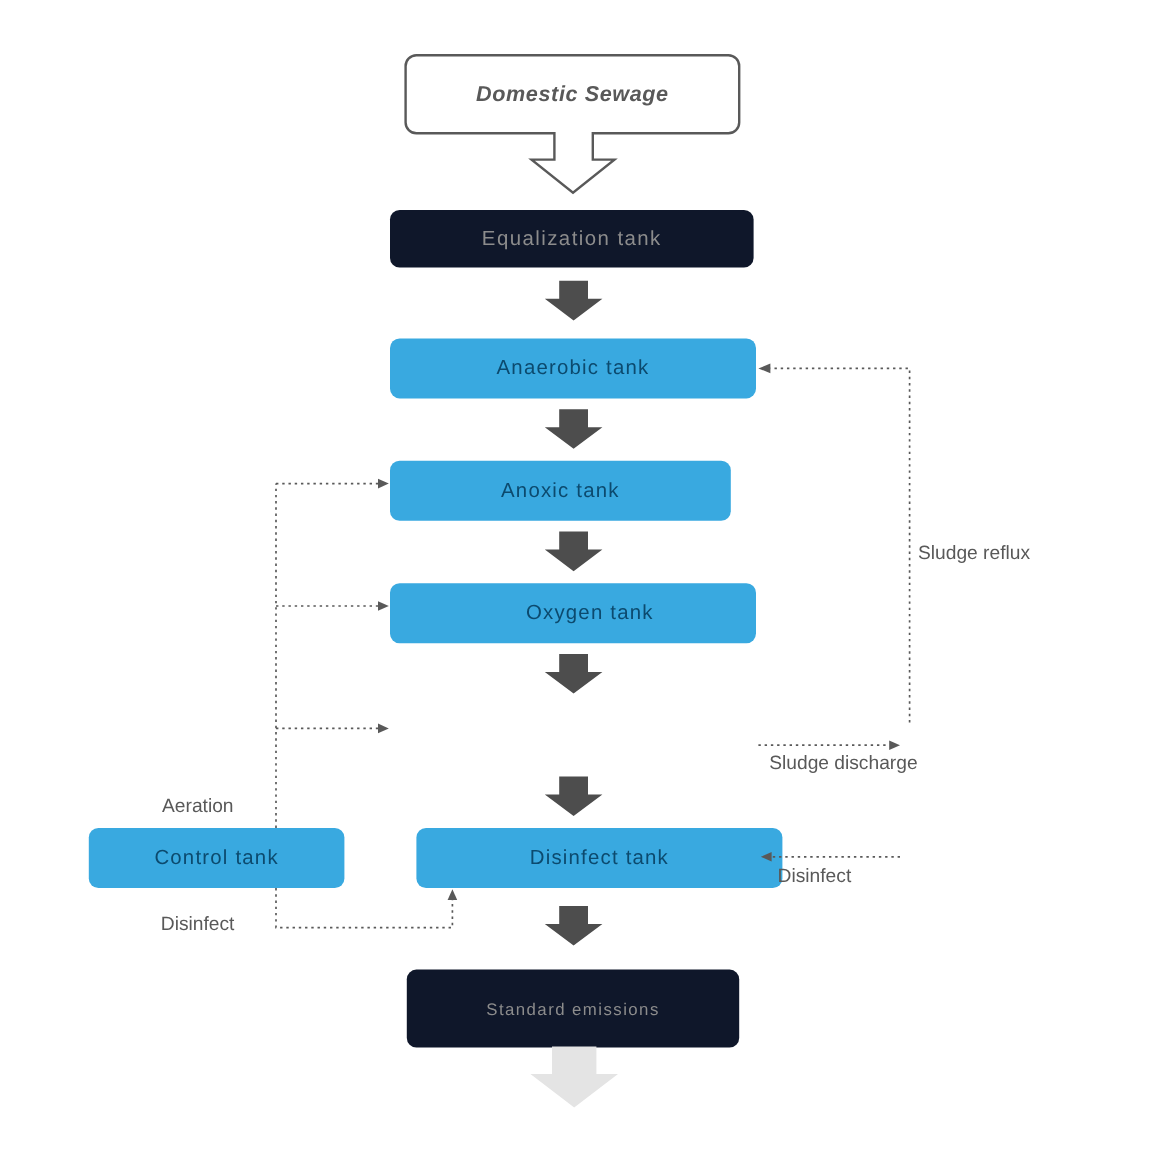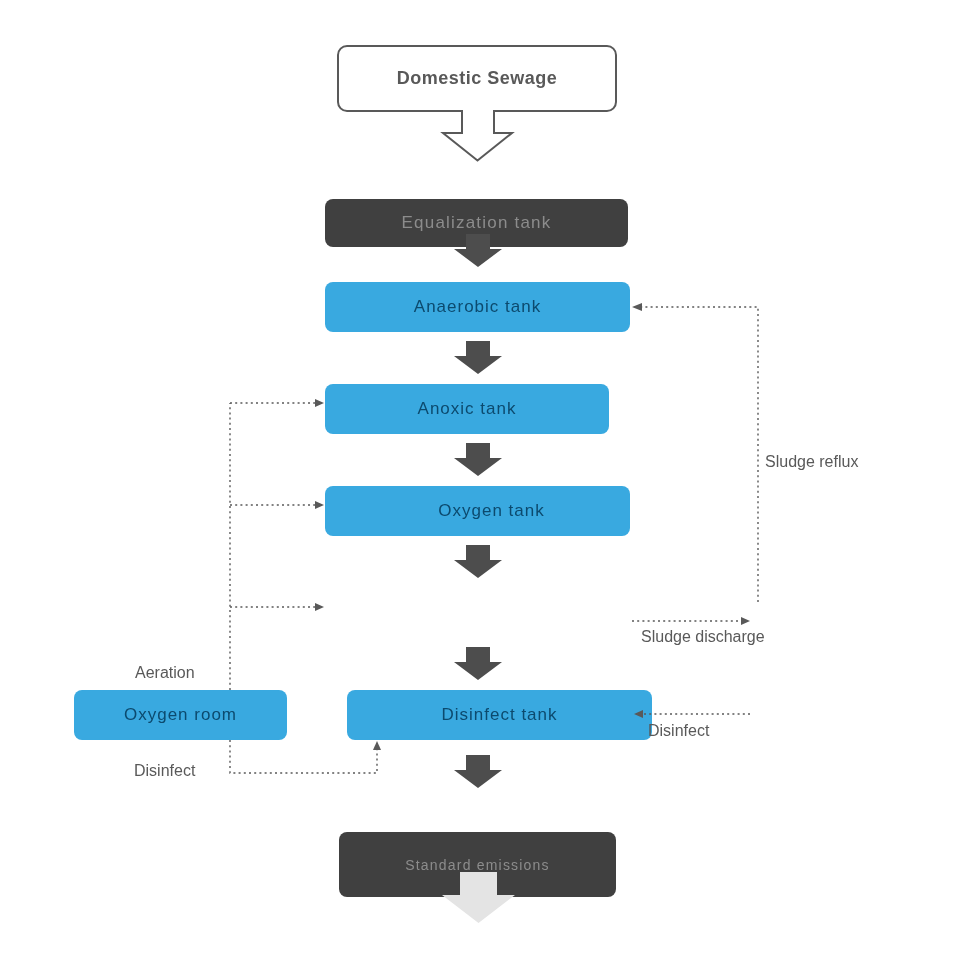--- a/index.html
+++ b/index.html
@@ -23,25 +23,24 @@
   .node--start {
     background: #ffffff;
     border: 2px solid #595959;
     border-radius: 10px;
     color: #595959;
     font-weight: bold;
     font-size: 18px;
     letter-spacing: 0.5px;
   }
   .node--gray {
-    background: #404040;
+    background: #0f172a;
     color: #8C8C8C;
     font-size: 17px;
     letter-spacing: 1.2px;
-    margin-top: 24px;
   }
   .node--blue {
     background: #39A9E0;
     color: #0c4a6e;
     font-size: 17px;
     letter-spacing: 1px;
   }
   .edge-label {
     position: absolute;
     color: #595959;
@@ -65,36 +64,36 @@
   .ahead { fill: #595959; stroke: none; }
   .solid-arrow { fill: #4D4D4D; stroke: none; }
   .light-arrow { fill: #E4E4E4; stroke: none; }
   .hollow-arrow { fill: #ffffff; stroke: #595959; stroke-width: 2; }
 </style>
 </head>
 <body>
 
 <div id="canvas">
 
-  <div class="node node--start" style="left:337px; top:45px; width:280px; height:67px;">Domestic Sewage</div>
+  <div class="node node--start" style="left:337px; top:45px; width:280px; height:67px;font-style:italic;">Domestic Sewage</div>
 
   <div class="node node--gray" style="left:325px; top:175px; width:303px; height:48px;">Equalization tank</div>
 
   <div class="node node--blue" style="left:325px; top:282px; width:305px; height:50px;">Anaerobic tank</div>
 
   <div class="node node--blue" style="left:325px; top:384px; width:284px; height:50px;text-align:right;">Anoxic tank</div>
 
   <div class="node node--blue" style="left:325px; top:486px; width:305px; height:50px;padding-left:28px;">Oxygen tank</div>
 
 
   <div class="node node--blue" style="left:325px; top:690px; width:305px; height:50px;margin-left:22px;">Disinfect tank</div>
 
   <div class="node node--gray" style="left:339px; top:808px; width:277px; height:65px; font-size:14px;">Standard emissions</div>
 
-  <div class="node node--blue" style="left:74px; top:690px; width:213px; height:50px;">Oxygen room</div>
+  <div class="node node--blue" style="left:74px; top:690px; width:213px; height:50px;">Control tank</div>
 
   <div class="edge-label" style="left:765px; top:453px;">Sludge reflux</div>
 
   <div class="edge-label" style="left:641px; top:628px;text-align:right;">Sludge discharge</div>
 
   <div class="edge-label" style="left:648px; top:722px;">Disinfect</div>
 
   <div class="edge-label" style="left:135px; top:664px;">Aeration</div>
 
   <div class="edge-label" style="left:134px; top:762px;">Disinfect</div>

